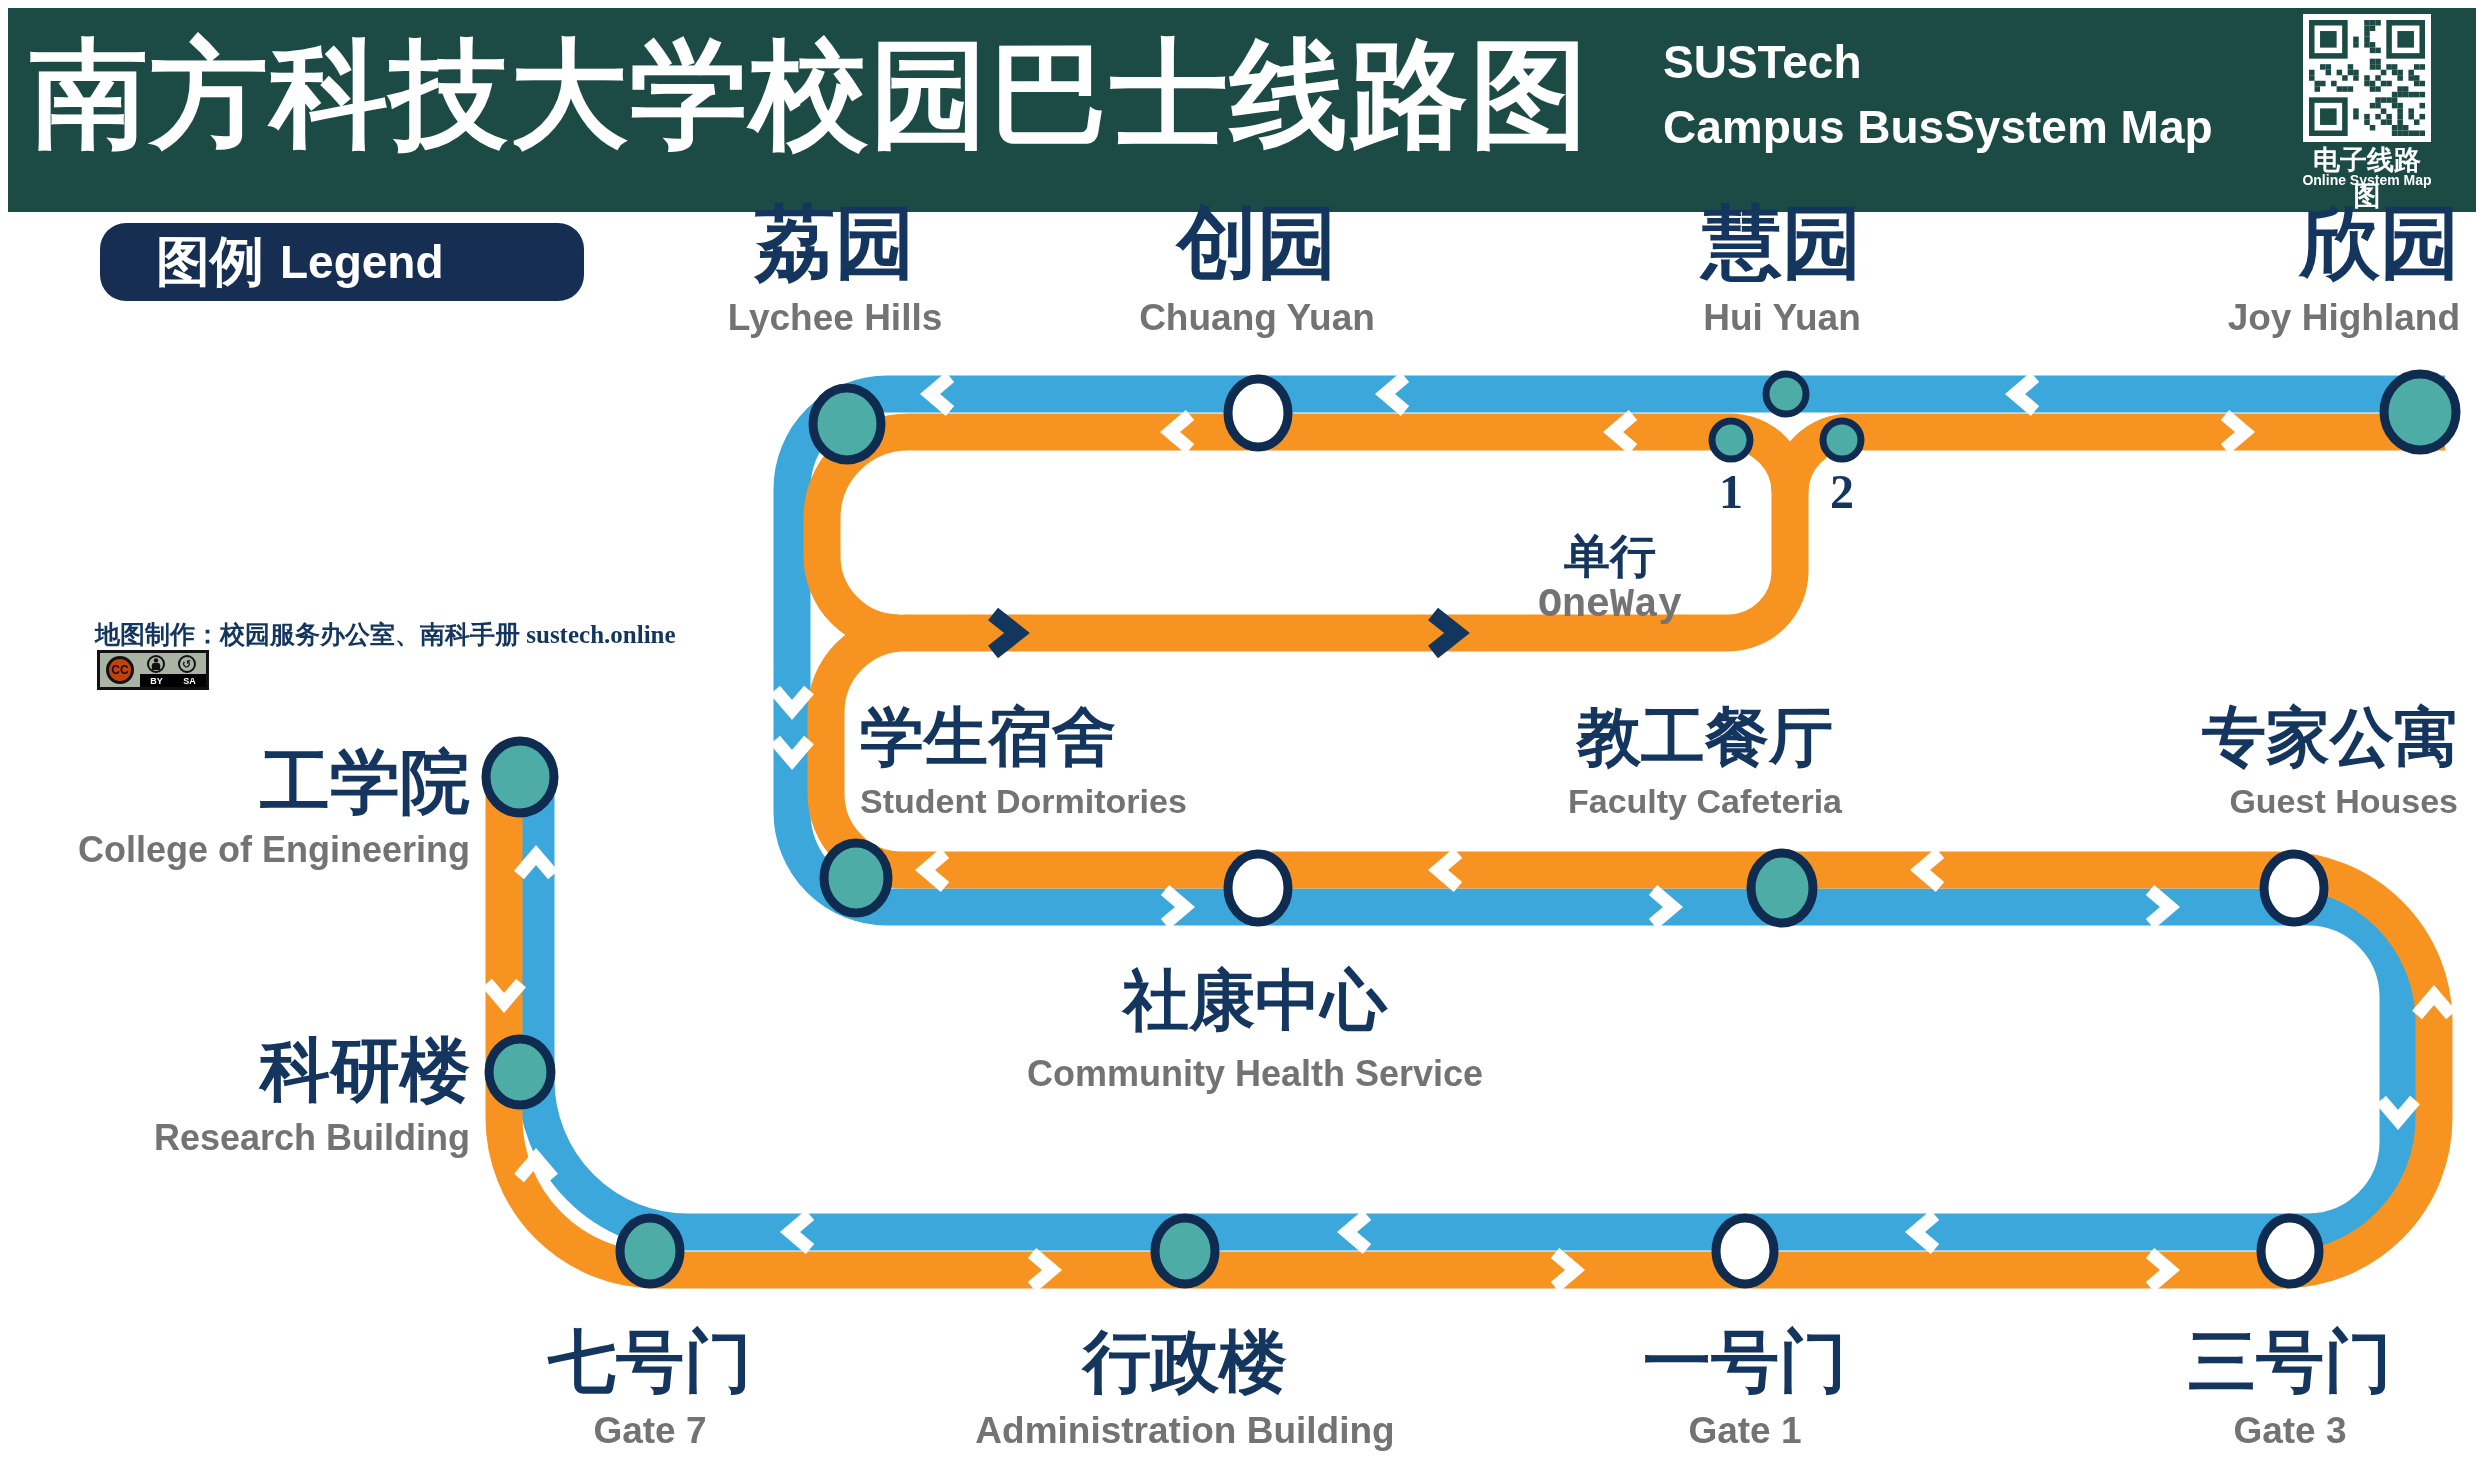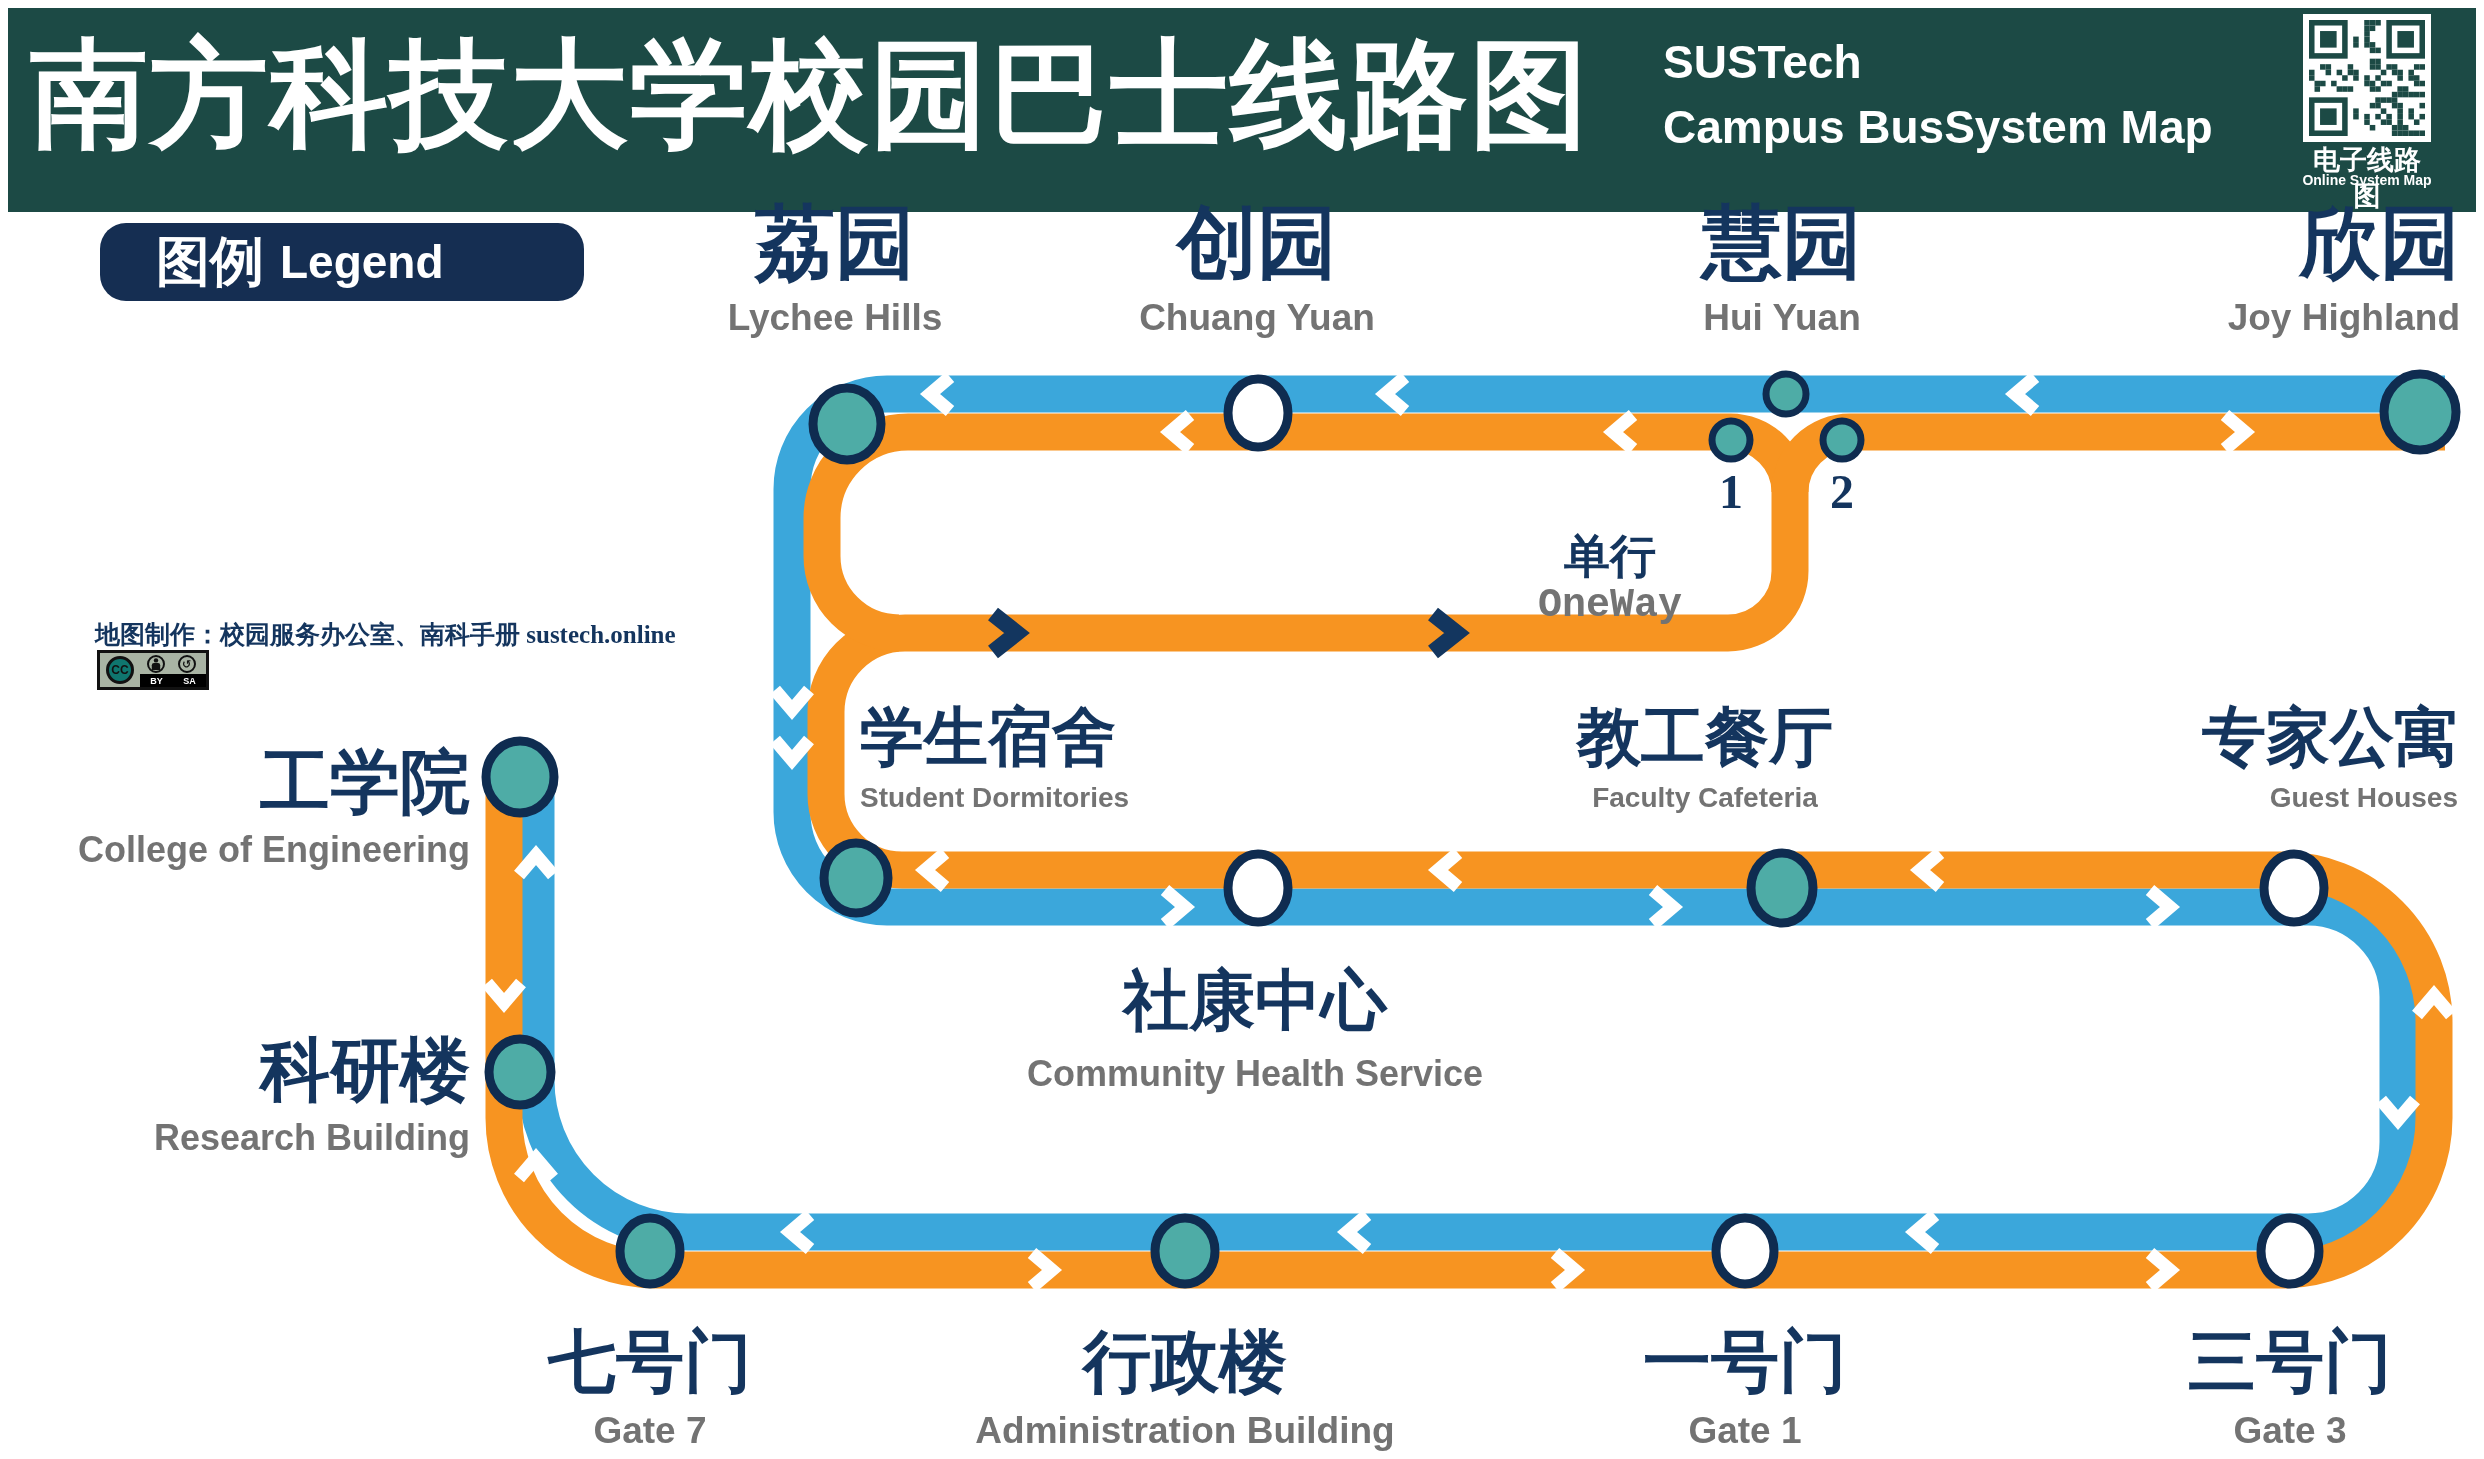--- a/index.html
+++ b/index.html
@@ -27,35 +27,35 @@
   .lg-txt{margin-left:26px;}
   .lg-zh{font-family:"Liberation Serif","DejaVu Serif",serif;font-weight:bold;font-size:35px;color:#14355E;line-height:1.05;}
   .lg-en{font-weight:bold;font-size:16px;color:#14355E;margin-top:3px;}
   .credit{position:absolute;left:95px;top:618px;font-family:"Liberation Serif","DejaVu Serif",serif;
           font-weight:bold;font-size:25px;color:#14355E;white-space:nowrap;}
   
   .cc{position:absolute;left:97px;top:650px;width:112px;height:40px;background:#A9B4A4;border:3px solid #111;
       box-sizing:border-box;display:flex;}
   .cc-left{width:40px;display:flex;align-items:center;justify-content:center;}
   .cc-c{width:28px;height:28px;border-radius:50%;border:3px solid #111;box-sizing:border-box;display:flex;
-        align-items:center;justify-content:center;font-weight:bold;font-size:12px;color:#111;background:#0f766e;}
+        align-items:center;justify-content:center;font-weight:bold;font-size:12px;color:#111;background:#c2410c;}
   .cc-right{flex:1;display:flex;flex-direction:column;}
   .cc-icons{flex:1;display:flex;align-items:center;justify-content:space-around;padding:1px 4px 0 0;}
   .cc-s{width:18px;height:18px;border-radius:50%;border:2px solid #111;box-sizing:border-box;display:flex;
         align-items:center;justify-content:center;font-size:11px;font-weight:bold;color:#111;line-height:1;}
   .cc-strip{height:13px;background:#000;color:#fff;font-weight:bold;font-size:9px;display:flex;
             justify-content:space-around;align-items:center;}
   
   .st{position:absolute;text-align:center;transform:translateX(-50%);white-space:nowrap;}
   .st.left-align{transform:none;text-align:left;}
   .st.right-align{transform:none;text-align:right;}
   .zh{font-family:"Liberation Serif","DejaVu Serif",serif;font-weight:bold;color:#14355E;line-height:1.0;}
   .en{font-family:"Liberation Sans","DejaVu Sans",sans-serif;font-weight:bold;color:#737373;line-height:1.0;}
   .row-top .zh{font-size:80px;} .row-top .en{font-size:37px;margin-top:16px;}
-  .row-mid .zh{font-size:64px;} .row-mid .en{font-size:28px;margin-top:14px;}
+  .row-mid .zh{font-size:64px;} .row-mid .en{font-size:34px;margin-top:14px;}
   .row-bot .zh{font-size:68px;} .row-bot .en{font-size:37px;margin-top:16px;}
   .col-left .zh{font-size:70px;} .col-left .en{font-size:36px;margin-top:14px;}
   .lbl-health .zh{font-size:66px;} .lbl-health .en{font-size:36px;margin-top:22px;}
   .oneway .zh{font-size:46px;} .oneway .en{font-family:Liberation Mono, monospace;font-size:40px;margin-top:6px;}
   .platform{position:absolute;transform:translateX(-50%);font-family:"Liberation Serif","DejaVu Serif",serif;
             font-weight:bold;font-size:48px;color:#14355E;}
   svg.map{position:absolute;left:0;top:0;}
 </style>
 </head>
 <body>

